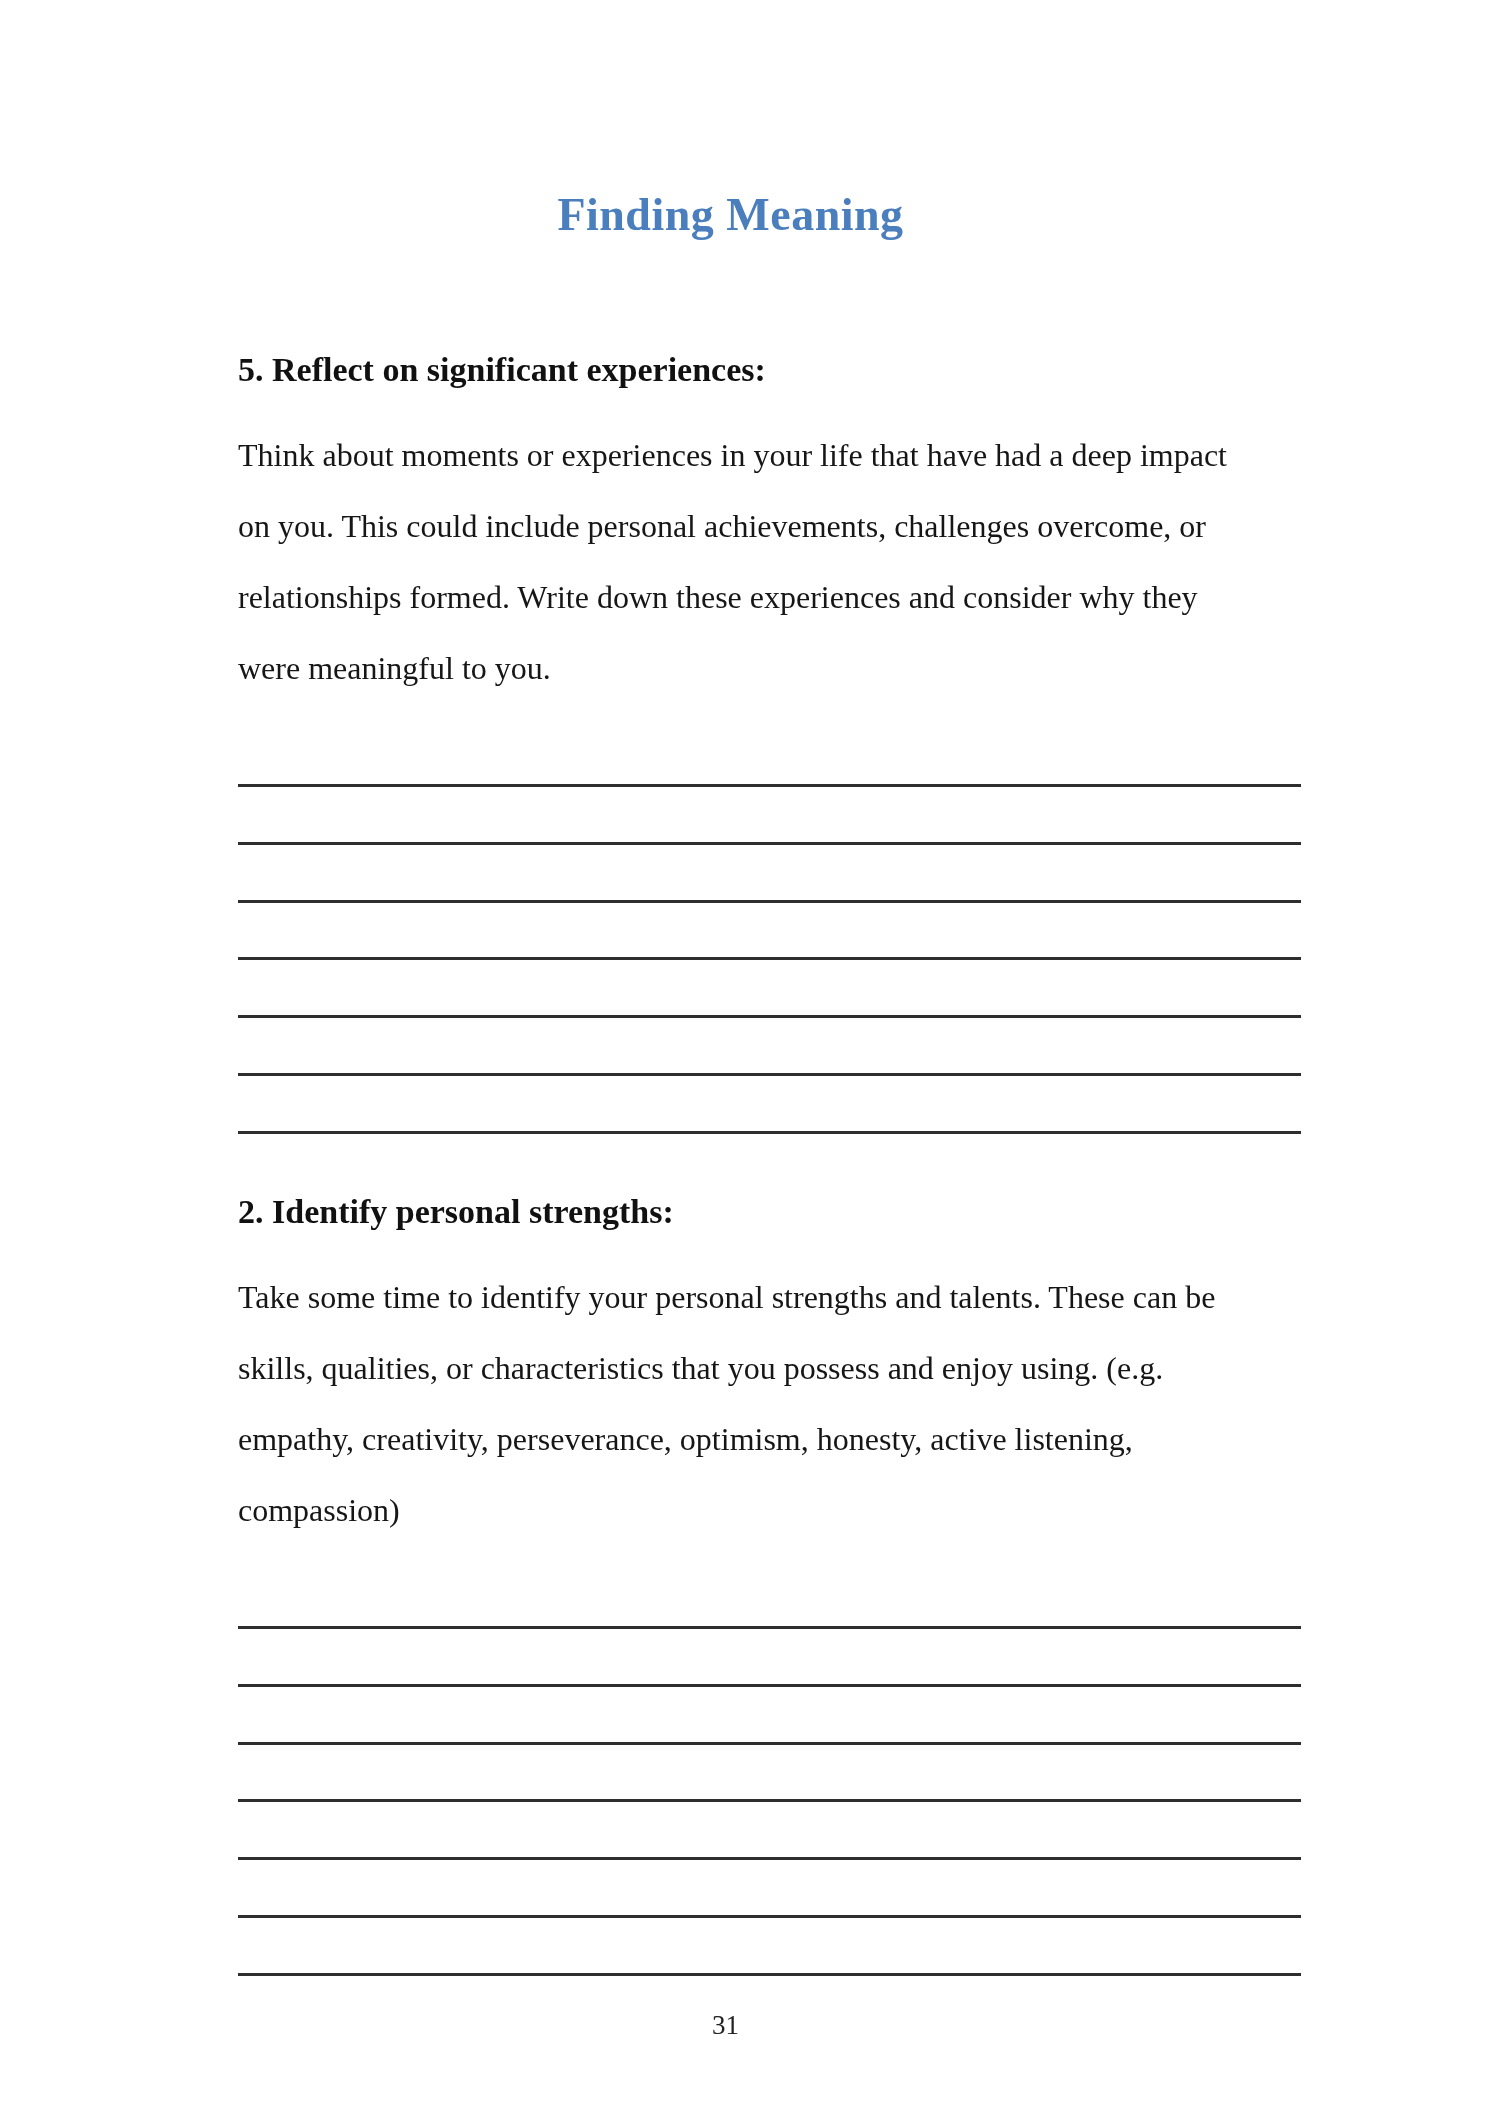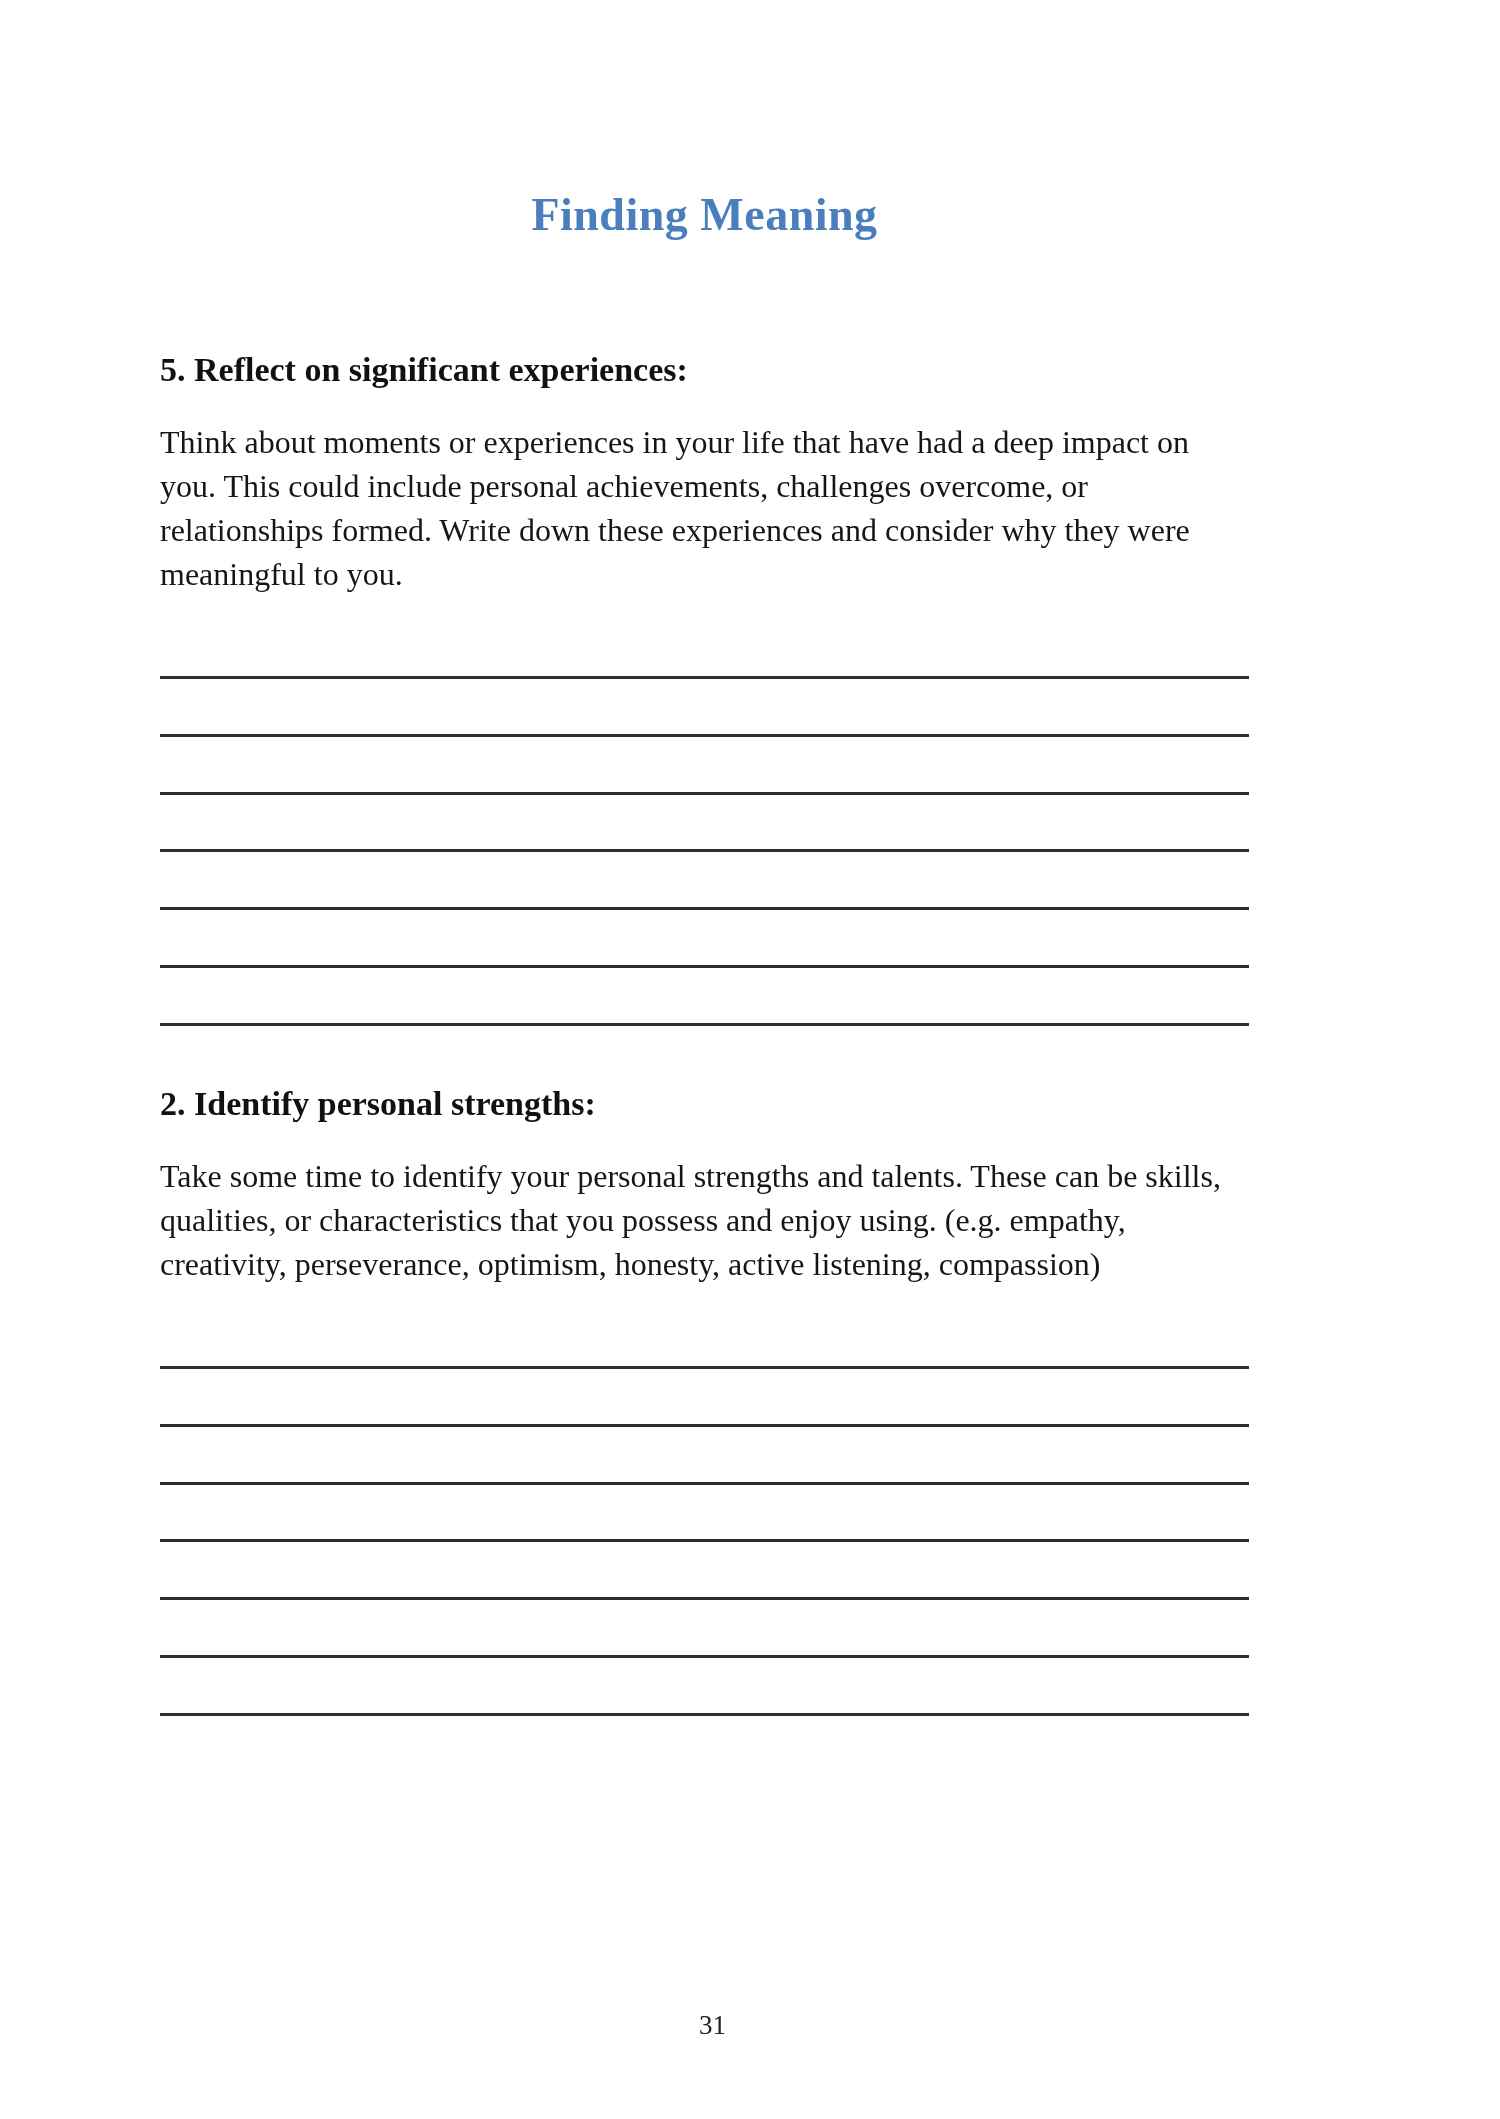--- a/index.html
+++ b/index.html
@@ -1,21 +1,21 @@
 <!DOCTYPE html>
 <html style="--accent: #4a7ebc; --ink: #161616; --rule: #2e2e2e; --paper: #ffffff;"><head>
 <meta charset="utf-8">
 <style>
   :root {
     --accent: #4a7ebc;
     --ink: #161616;
     --rule: #2e2e2e;
     --paper: #ffffff;
   }
-  * { box-sizing: border-box; }
+  * { box-sizing: border-box; padding-left: 26px; }
   html, body { margin: 0; padding: 0; }
   body {
     background: #e9e9e9;
     font-family: "Liberation Serif", "DejaVu Serif", serif;
   }
   .page {
     position: relative;
     width: 1500px;
     height: 2119px;
     margin: 0 auto;
@@ -41,21 +41,21 @@
     margin-top: 104px;
     font-size: 34px;
     line-height: 1.3;
     font-weight: bold;
     color: #111111;
   }
   .section-body {
     margin: 0;
     margin-top: 28px;
     font-size: 32px;
-    line-height: 44px;
+    line-height: 71px;
     color: var(--ink);
     max-width: 1089px;
   }
   .answer-lines {
     margin-top: 26px;
     width: 1089px;
   }
   .write-line {
     height: 57.7px;
     border-bottom: 3px solid var(--rule);

